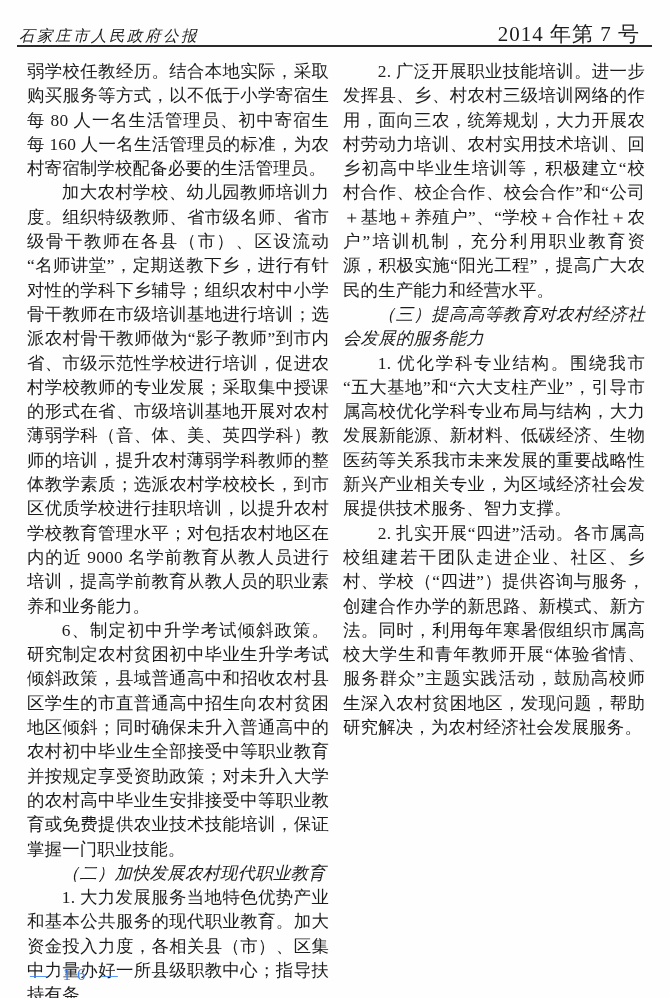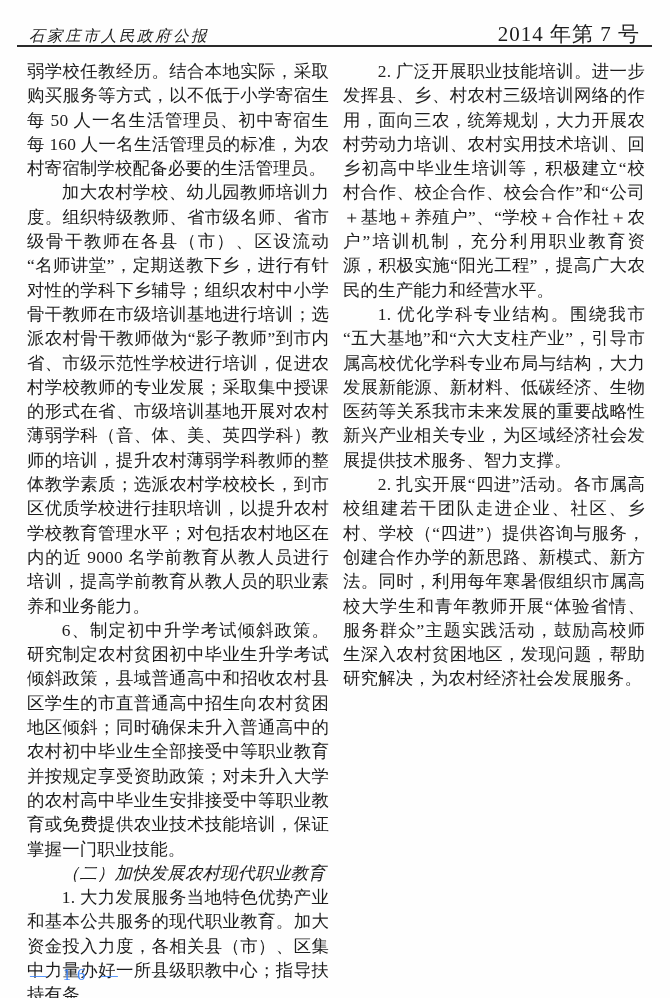--- a/index.html
+++ b/index.html
@@ -15,21 +15,21 @@
     background: #fefefe;
     color: #1c1c1c;
     font-family: "Liberation Serif", serif;
     overflow: hidden;
     box-sizing: border-box;
   }
   
   .running-head {
     position: absolute;
     top: 20px;
-    left: 29px;
+    left: 19px;
     right: 30px;
     display: flex;
     justify-content: space-between;
     align-items: baseline;
   }
   .gazette-title {
     font-size: 15.5px;
     font-style: italic;           
     letter-spacing: 2.5px;
   }
@@ -86,28 +86,29 @@
 
   <div class="running-head">
     <span class="gazette-title">石家庄市人民政府公报</span>
     <span class="issue-number">2014 年第 7 号</span>
   </div>
 
   <div class="head-rule"></div>
 
   <div class="article-body">
     <div class="column">
-        <p class="para noindent">弱学校任教经历。结合本地实际，采取购买服务等方式，以不低于小学寄宿生每 50 人一名生活管理员、初中寄宿生每 160 人一名生活管理员的标准，为农村寄宿制学校配备必要的生活管理员。</p>
+        <p class="para noindent">弱学校任教经历。结合本地实际，采取购买服务等方式，以不低于小学寄宿生每 80 人一名生活管理员、初中寄宿生每 160 人一名生活管理员的标准，为农村寄宿制学校配备必要的生活管理员。</p>
         <p class="para indent">加大农村学校、幼儿园教师培训力度。组织特级教师、省市级名师、省市级骨干教师在各县（市）、区设流动“名师讲堂”，定期送教下乡，进行有针对性的学科下乡辅导；组织农村中小学骨干教师在市级培训基地进行培训；选派农村骨干教师做为“影子教师”到市内省、市级示范性学校进行培训，促进农村学校教师的专业发展；采取集中授课的形式在省、市级培训基地开展对农村薄弱学科（音、体、美、英四学科）教师的培训，提升农村薄弱学科教师的整体教学素质；选派农村学校校长，到市区优质学校进行挂职培训，以提升农村学校教育管理水平；对包括农村地区在内的近 9000 名学前教育从教人员进行培训，提高学前教育从教人员的职业素养和业务能力。</p>
         <p class="para indent">6、制定初中升学考试倾斜政策。研究制定农村贫困初中毕业生升学考试倾斜政策，县域普通高中和招收农村县区学生的市直普通高中招生向农村贫困地区倾斜；同时确保未升入普通高中的农村初中毕业生全部接受中等职业教育并按规定享受资助政策；对未升入大学的农村高中毕业生安排接受中等职业教育或免费提供农业技术技能培训，保证掌握一门职业技能。</p>
         <p class="para kai indent">（二）加快发展农村现代职业教育</p>
         <p class="para indent">1. 大力发展服务当地特色优势产业和基本公共服务的现代职业教育。加大资金投入力度，各相关县（市）、区集中力量办好一所县级职教中心；指导扶持有条</p>
       </div>
     <div class="column">
         <p class="para indent">2. 广泛开展职业技能培训。进一步发挥县、乡、村农村三级培训网络的作用，面向三农，统筹规划，大力开展农村劳动力培训、农村实用技术培训、回乡初高中毕业生培训等，积极建立“校村合作、校企合作、校会合作”和“公司＋基地＋养殖户”、“学校＋合作社＋农户”培训机制，充分利用职业教育资源，积极实施“阳光工程”，提高广大农民的生产能力和经营水平。</p>
+        <p class="para kai indent">（三）提高高等教育对农村经济社会发展的服务能力</p>
         <p class="para indent">1. 优化学科专业结构。围绕我市“五大基地”和“六大支柱产业”，引导市属高校优化学科专业布局与结构，大力发展新能源、新材料、低碳经济、生物医药等关系我市未来发展的重要战略性新兴产业相关专业，为区域经济社会发展提供技术服务、智力支撑。</p>
         <p class="para indent">2. 扎实开展“四进”活动。各市属高校组建若干团队走进企业、社区、乡村、学校（“四进”）提供咨询与服务，创建合作办学的新思路、新模式、新方法。同时，利用每年寒暑假组织市属高校大学生和青年教师开展“体验省情、服务群众”主题实践活动，鼓励高校师生深入农村贫困地区，发现问题，帮助研究解决，为农村经济社会发展服务。</p>
       </div>
   </div>
 
   <div class="page-number">— 16 —</div>
 
 </div>
 
 </body></html>

